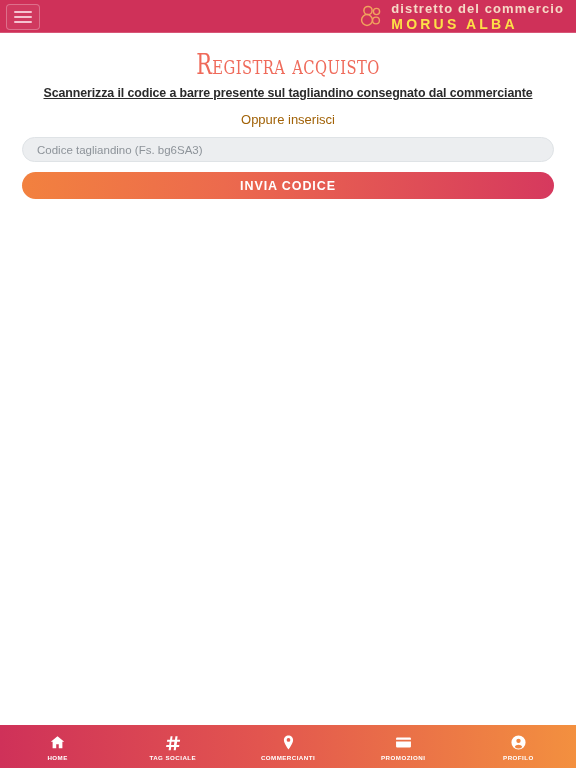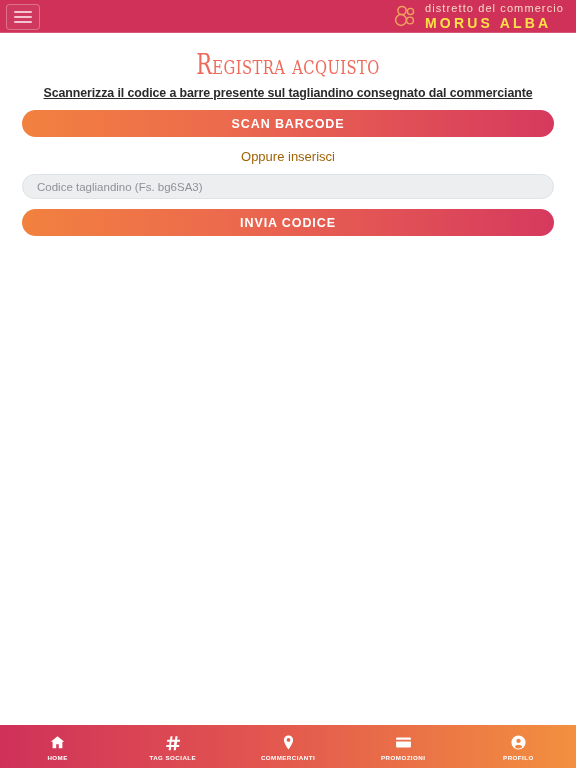--- a/index.html
+++ b/index.html
@@ -41,22 +41,22 @@
     cursor:pointer;
   }
   .menu-btn span {
     display:block; width:18px; height:2px;
     background:#f5c3d0; border-radius:1px;
   }
   .brand { display:flex; align-items:center; gap:6px; padding-right:4px; }
   .brand-mark { width:26px; height:24px; flex:0 0 auto; }
   .brand-text { display:flex; flex-direction:column; align-items:flex-start; line-height:1; }
   .brand-top {
-    font-size:11px; letter-spacing:1.1px; color:#f6d9c6;
-    font-weight:400; white-space:nowrap;
+    font-size:13px; letter-spacing:1.1px; color:#f6d9c6;
+    font-weight:700; white-space:nowrap;
   }
   .brand-bottom {
     font-size:14px; letter-spacing:3.2px; color:#fde047;
     font-weight:700; white-space:nowrap; margin-top:2px;
   }
 
   
   .main { flex:1 1 auto; background:#ffffff; padding:0; }
   .page-title {
     text-align:center;
@@ -170,21 +170,20 @@
         <span class="brand-top">distretto del commercio</span>
         <span class="brand-bottom">MORUS ALBA</span>
       </span>
     </div>
   </div>
 
   <div class="main">
     <div class="page-title">Registra acquisto</div>
     <div class="page-subtitle">Scannerizza il codice a barre presente sul tagliandino consegnato dal commerciante</div>
 
-    <button class="btn-pill">SCAN BARCODE</button>
 
     <div class="divider-text">Oppure inserisci</div>
 
     <input class="code-input" type="text" placeholder="Codice tagliandino (Fs. bg6SA3)" style="">
 
     <button class="btn-pill btn-send">INVIA CODICE</button>
   </div>
 
   <div class="bottom-nav">
 

